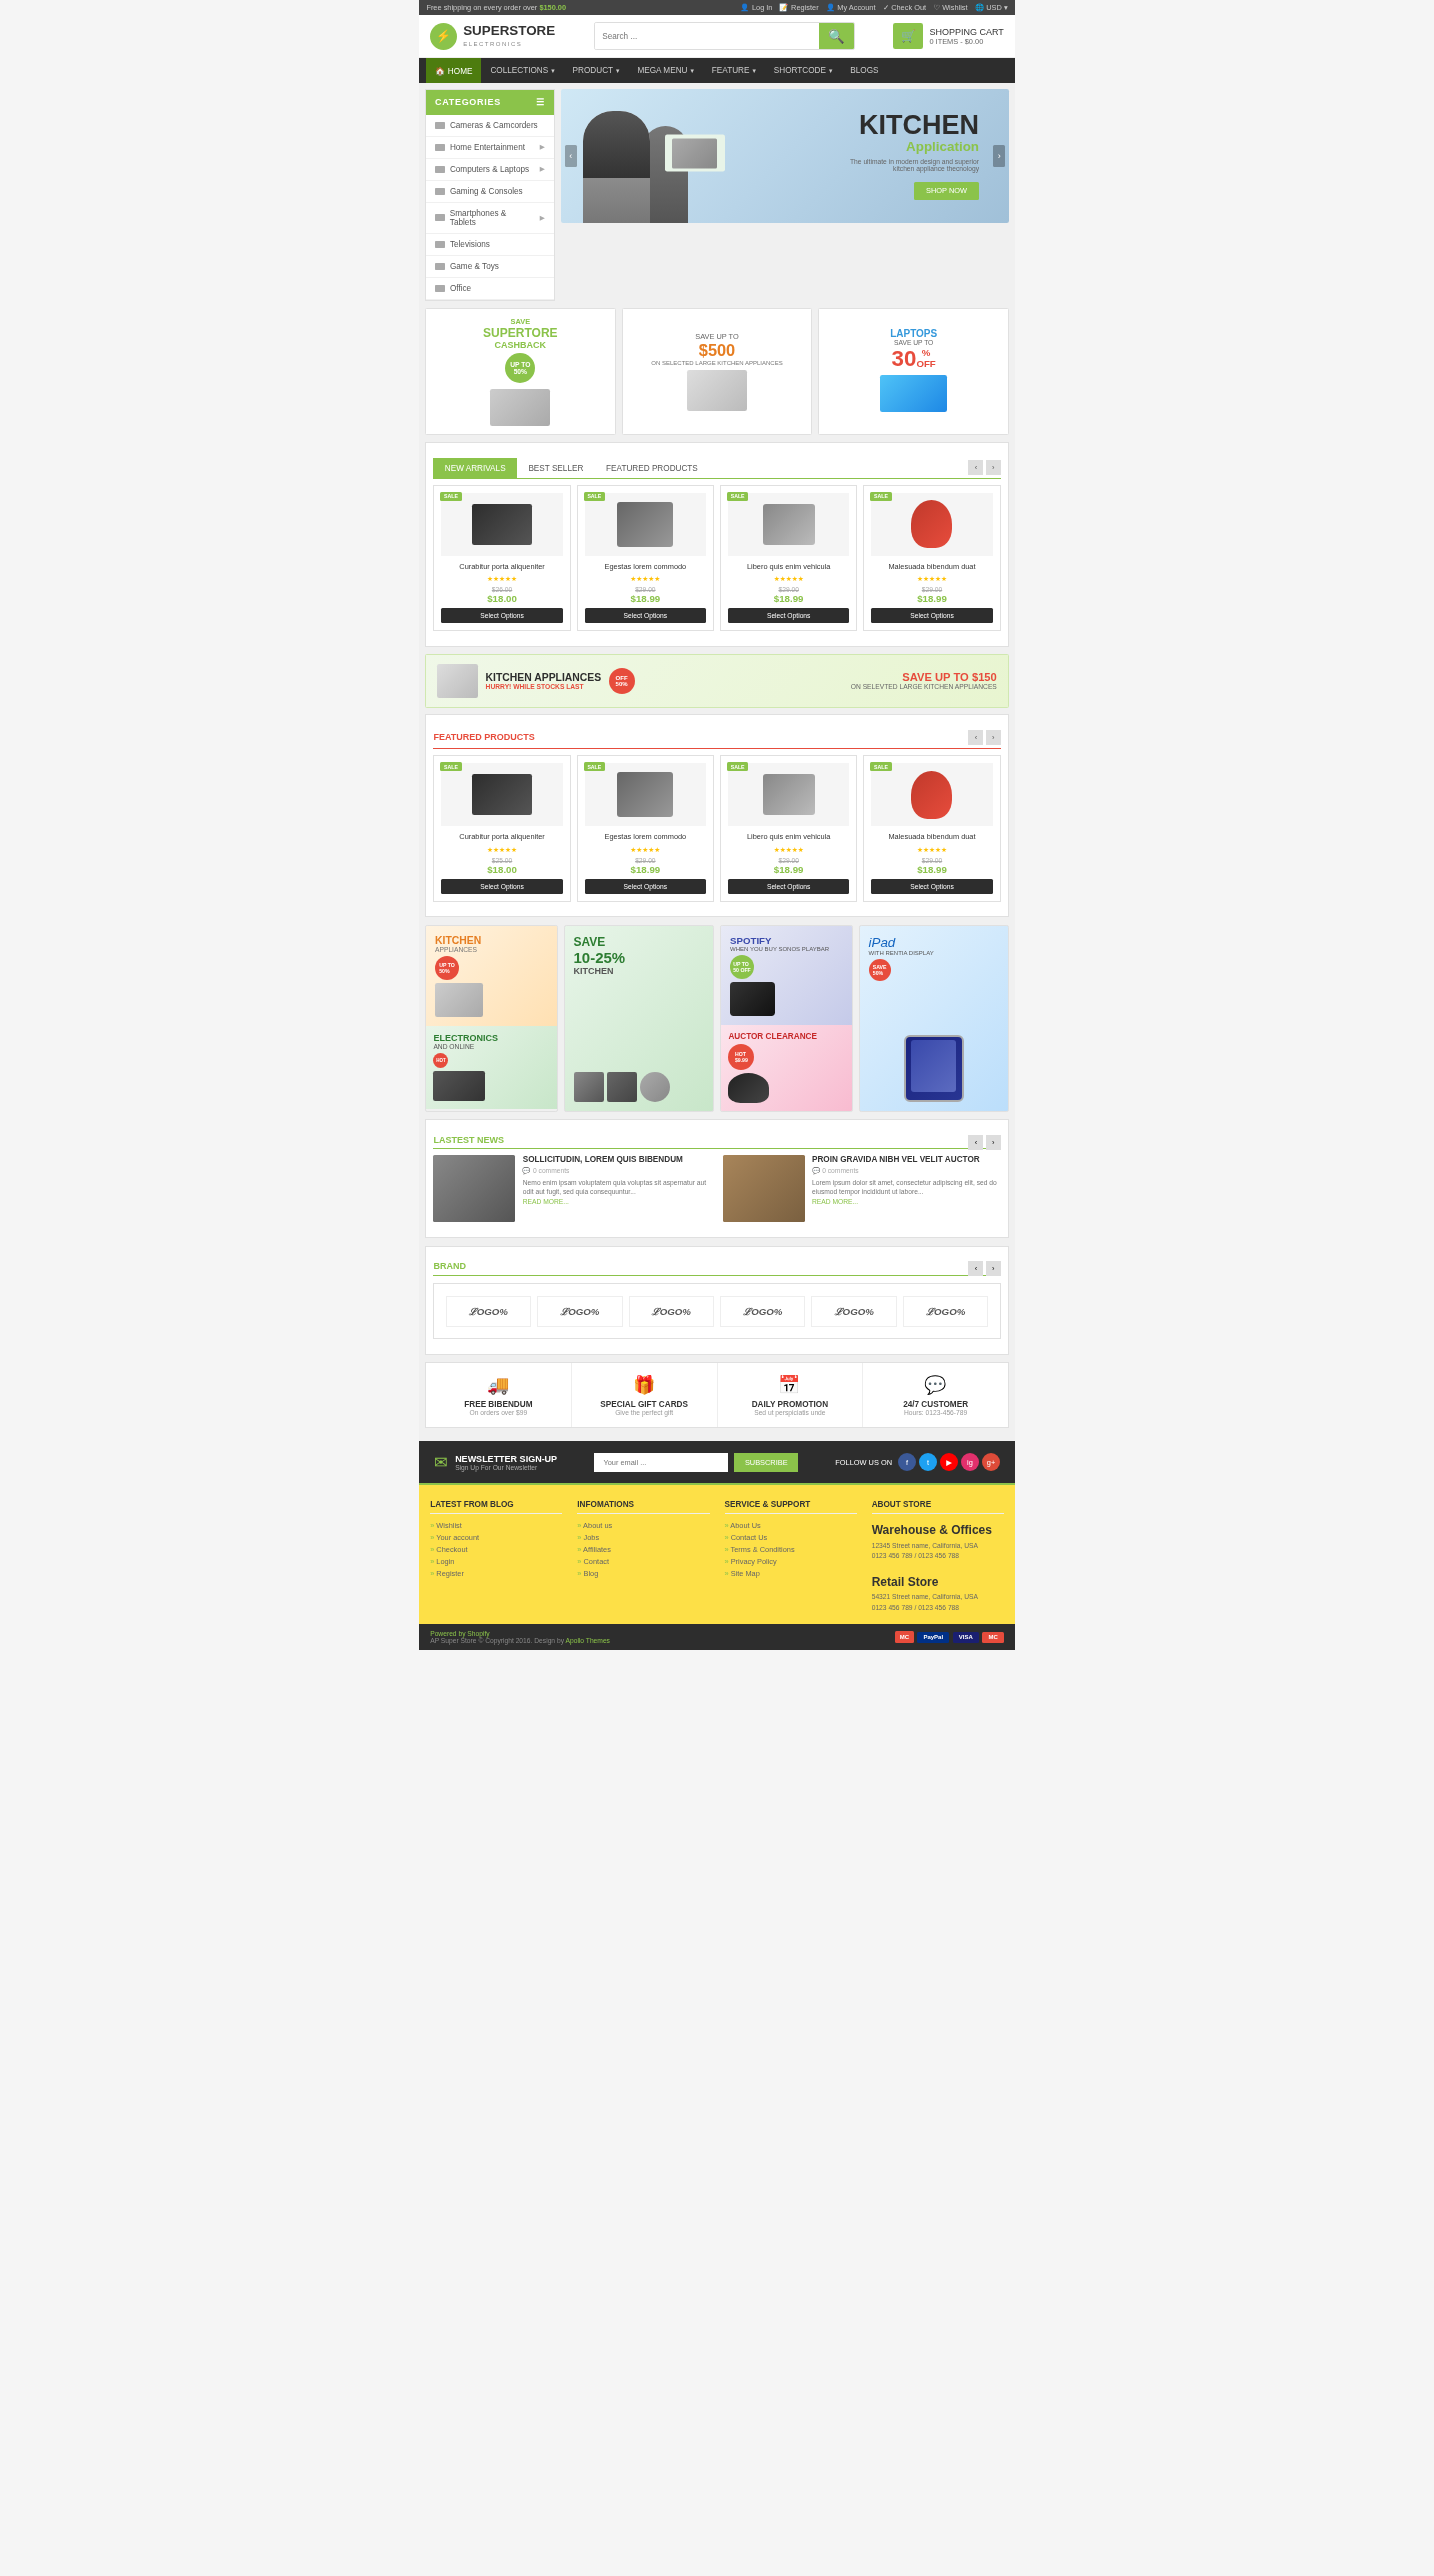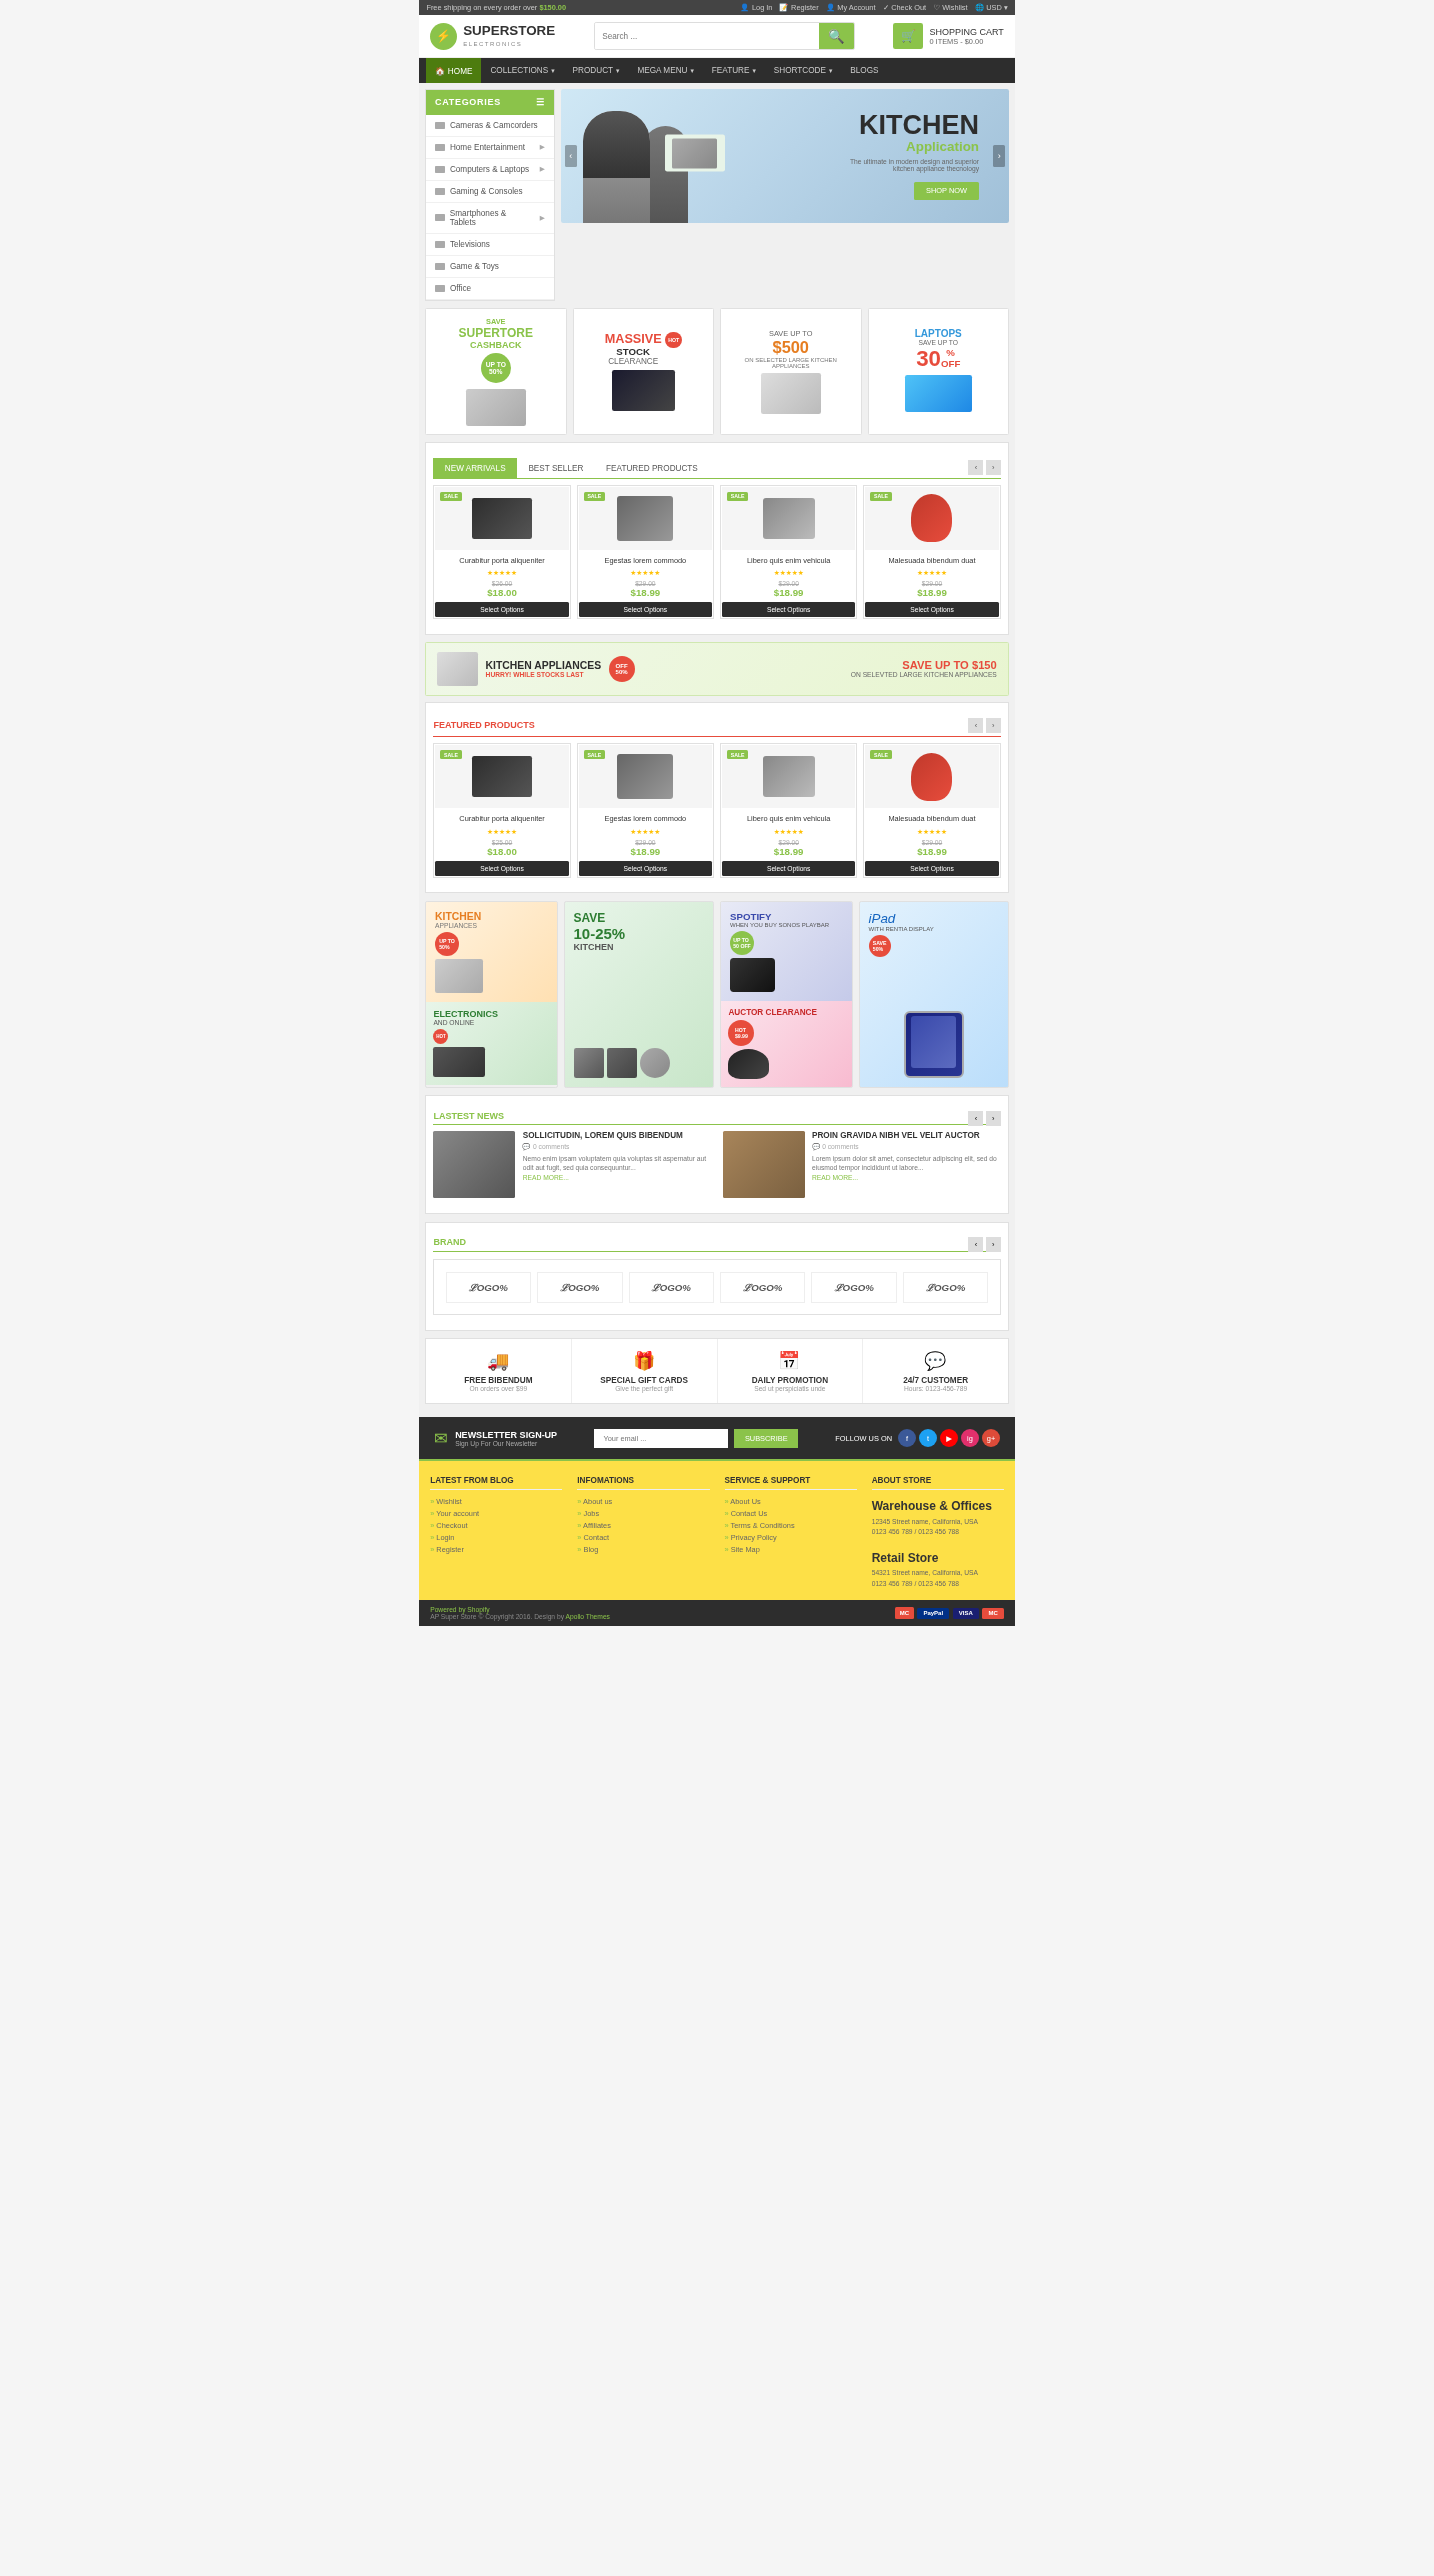--- a/index.html
+++ b/index.html
@@ -48,21 +48,21 @@
     .save-badge { background: #8bc34a; color: white; border-radius: 50%; width: 30px; height: 30px; display: flex; align-items: center; justify-content: center; font-size: 6.7px; font-weight: bold; margin: 3px auto; }
     .hot-badge { background: #e74c3c; color: white; border-radius: 50%; width: 16.4px; height: 16.4px; display: flex; align-items: center; justify-content: center; font-size: 5.2px; font-weight: bold; }
     .laptop-placeholder { width: 67px; height: 37px; background: linear-gradient(135deg, #4fc3f7, #1e88e5); border-radius: 2.2px; margin: 3px auto; }
     .section-tabs { display: flex; align-items: center; border-bottom: 1.5px solid #8bc34a; margin: 7.4px 0 6px 0; padding: 0; }
     .section-tab { padding: 5.2px 10.4px; font-size: 8.2px; cursor: pointer; color: #555; border: 0.7px solid transparent; margin-bottom: -1.5px; }
     .section-tab.active { background: #8bc34a; color: white; border-color: #8bc34a; }
     .section-nav { margin-left: auto; display: flex; gap: 2.2px; }
     .section-nav button { background: #ddd; border: none; width: 15px; height: 15px; cursor: pointer; font-size: 7.4px; color: #555; }
 
     .products-grid { display: flex; gap: 6px; margin-bottom: 7.4px; }
-    .product-card { flex: 1; background: #fff; border: 0.7px solid #e0e0e0; padding: 1px; text-align: center; position: relative; }
+    .product-card { flex: 1; background: #fff; border: 0.7px solid #e0e0e0; padding: 7px; text-align: center; position: relative; }
     .sale-badge { position: absolute; top: 6px; left: 6px; background: #8bc34a; color: white; font-size: 5.2px; font-weight: bold; padding: 1.5px 3.7px; border-radius: 1.5px; }
     .product-img { width: 100%; height: 63px; background: #f5f5f5; margin-bottom: 6px; display: flex; align-items: center; justify-content: center; }
     .tv-img { width: 60px; height: 41px; background: linear-gradient(135deg, #2d2d2d, #555); border-radius: 2.2px; }
     .printer-img { width: 56px; height: 45px; background: linear-gradient(135deg, #666, #999); border-radius: 3px; }
     .small-printer-img { width: 52px; height: 41px; background: linear-gradient(135deg, #888, #bbb); border-radius: 3px; }
     .kettle-img { width: 41px; height: 48px; background: linear-gradient(135deg, #c0392b, #e74c3c); border-radius: 50% 50% 40% 40%; }
     .product-title { font-size: 7.4px; color: #333; margin-bottom: 3.7px; line-height: 1.3; }
     .stars { color: #ffc107; font-size: 6.7px; margin-bottom: 3px; }
     .price-old { font-size: 6.7px; color: #aaa; text-decoration: line-through; }
     .price-new { font-size: 9.7px; color: #8bc34a; font-weight: bold; }
@@ -276,31 +276,20 @@
   <div class="promo-row">
 
     <div class="promo-box" style="background:#fff; border:0.7px solid #e0e0e0;">
       <div style="font-size:7.4px; color:#8bc34a; font-weight:bold;">SAVE</div>
       <div style="font-size:12px; font-weight:900; color:#8bc34a;">SUPERTORE</div>
       <div style="font-size:9px; font-weight:bold; color:#8bc34a;">CASHBACK</div>
       <div class="save-badge">UP TO<br>50%</div>
       <div style="width:60px; height:37px; background:linear-gradient(135deg,#ccc,#aaa); border-radius:2.2px; margin-top:3.7px;"></div>
     </div>
 
-    <div class="promo-box" style="background:#fff; border:0.7px solid #e0e0e0;">
-      <div style="display:flex; align-items:flex-start; gap:3.7px;">
-        <div>
-          <div style="font-size:12.7px; font-weight:900; color:#e74c3c;">MASSIVE</div>
-          <div style="font-size:9.7px; font-weight:bold; color:#2d2d2d;">STOCK</div>
-          <div style="font-size:8.2px; color:#666;">CLEARANCE</div>
-        </div>
-        <div class="hot-badge">HOT</div>
-      </div>
-      <div style="width:63px; height:41px; background:linear-gradient(135deg,#1a1a2e,#444); border-radius:2.2px; margin-top:4.5px;"></div>
-    </div>
 
     <div class="promo-box" style="background:#fff; border:0.7px solid #e0e0e0;">
       <div style="font-size:7.4px; color:#666;">SAVE UP TO</div>
       <div style="font-size:16.4px; font-weight:900; color:#e67e22;">$500</div>
       <div style="font-size:6px; color:#777; text-align:center;">ON SELECTED LARGE KITCHEN APPLIANCES</div>
       <div style="width:60px; height:41px; background:linear-gradient(135deg,#ddd,#bbb); border-radius:2.2px; margin-top:4.5px;"></div>
     </div>
 
     <div class="promo-box" style="background:#fff; border:0.7px solid #e0e0e0;">
       <div style="font-size:10px; font-weight:bold; color:#3498db;">LAPTOPS</div>

